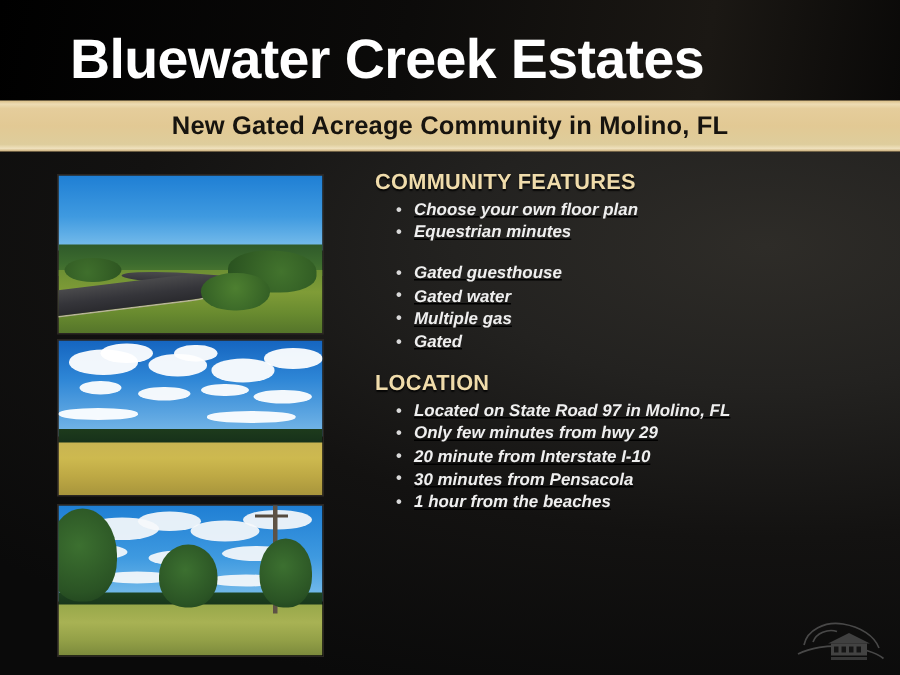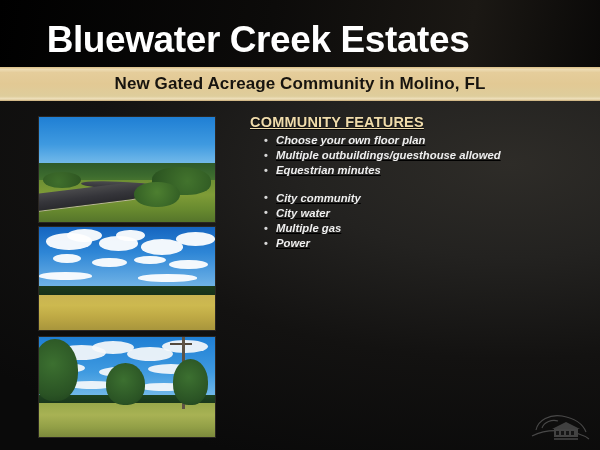--- a/index.html
+++ b/index.html
@@ -222,21 +222,20 @@
     width: 330px;
   }
   .section { margin-bottom: 10px; }
   .section-title {
     font-size: 14.5px;
     font-weight: bold;
     color: #f0dcab;
     letter-spacing: 0.2px;
     margin: 0 0 3px 0;
     text-shadow: 0 1px 1px rgba(0,0,0,0.8);
-    text-decoration: underline;
   }
   .bullets {
     list-style: none;
     margin: 0;
     padding: 0 0 0 14px;
     text-decoration: underline;
   }
   .bullets li {
     position: relative;
     font-size: 11.3px;
@@ -341,34 +340,43 @@
     </div>
 
   </div>
 
   <div class="content">
 
     <div class="section sec-features">
       <h2 class="section-title">COMMUNITY FEATURES</h2>
       <ul class="bullets">
         <li>Choose your own floor plan</li>
-        <li>Multiple outbuildings/guesthouse allowed</li>
         <li>Equestrian minutes</li>
       </ul>
     </div>
 
     <div class="section sec-utilities">
       <ul class="bullets">
-        <li>City community</li>
-        <li>City water</li>
+        <li>Gated guesthouse</li>
+        <li>Gated water</li>
         <li>Multiple gas</li>
-        <li>Power</li>
+        <li>Gated</li>
       </ul>
     </div>
 
+    <div class="section sec-location">
+      <h2 class="section-title">LOCATION</h2>
+      <ul class="bullets">
+        <li>Located on State Road 97 in Molino, FL</li>
+        <li>Only few minutes from hwy 29</li>
+        <li>20 minute from Interstate I-10</li>
+        <li>30 minutes from Pensacola</li>
+        <li>1 hour from the beaches</li>
+      </ul>
+    </div>
 
   </div>
 
   <div class="watermark">
     <svg viewBox="0 0 64 34" width="64" height="34" aria-hidden="true">
       <g fill="none" stroke="#cfcfcf" stroke-width="1.1">
         <path d="M8 20 C10 10, 22 4, 34 6 C46 8, 55 14, 58 22"></path>
         <path d="M4 26 C12 22, 24 20, 34 21 C46 22, 56 25, 61 29"></path>
         <path d="M14 18 C16 12, 24 9, 30 11"></path>
       </g>

